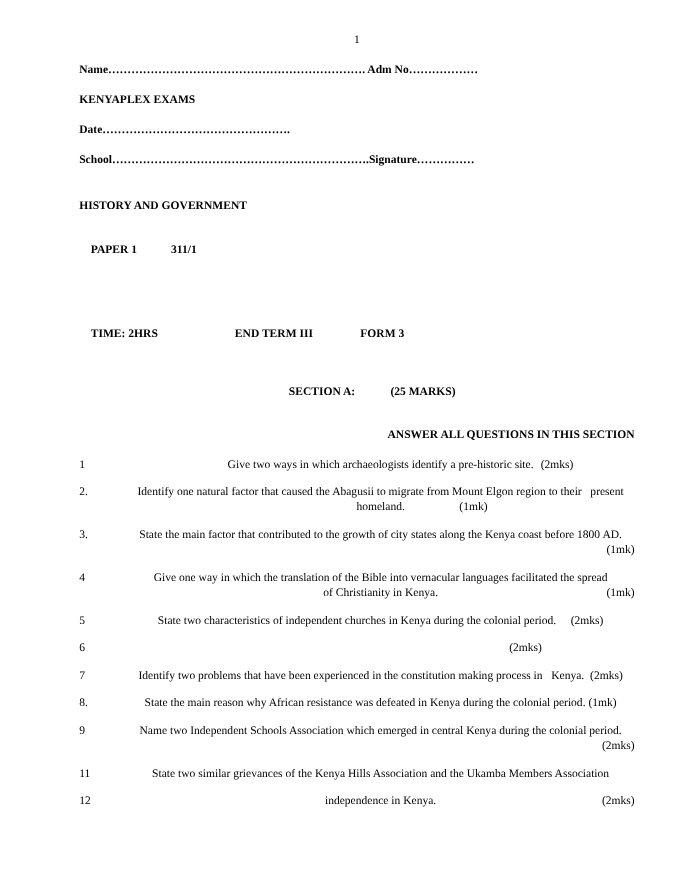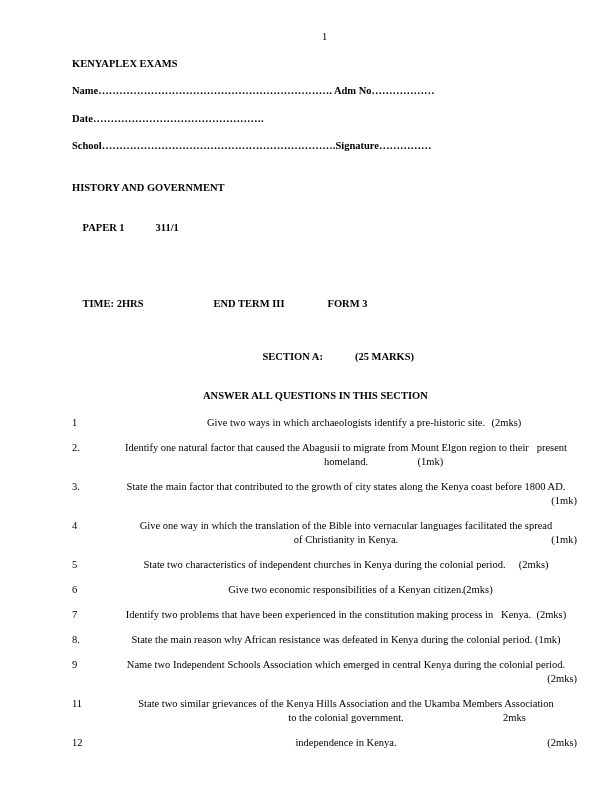--- a/index.html
+++ b/index.html
@@ -34,21 +34,21 @@
   .exam-board { margin-bottom: 13px; }
   .fill-line { margin-bottom: 13.5px; }
   .subject { margin-top: 28px; margin-bottom: 12px; }
   .paper-row { margin-bottom: 34px; }
   .paper-row .paper-label { display: inline-block; width: 73px; }
   .time-row { margin-bottom: 11px; }
   .time-row .time-cell { display: inline-block; width: 131px; }
   .time-row .term-cell { display: inline-block; width: 114px; }
   .section-row { margin-left: 180px; margin-bottom: 11px; }
   .section-row .section-marks { margin-left: 32px; }
-  .instruction { margin-left: 131px; margin-bottom: 13px; }
+  .instruction { margin-left: 131px; margin-bottom: 13px; text-align: right; }
 
   .questions { }
   .q-row {
     display: flex;
     margin-bottom: 11px;
   }
   .q-num {
     width: 43px;
     flex-shrink: 0;
     line-height: 14px;
@@ -69,23 +69,23 @@
     position: absolute;
     top: 0;
   }
 </style>
 </head>
 <body>
 
 <div class="doc">
   <div class="page-number">1</div>
 
+  <div class="hdr fill-line">Name…………………………………………………………. Adm No………………</div>
+
   <div class="hdr exam-board">KENYAPLEX EXAMS</div>
-
-  <div class="hdr fill-line">Name…………………………………………………………. Adm No………………</div>
   <div class="hdr fill-line">Date………………………………………….</div>
   <div class="hdr fill-line">School………………………………………………………….Signature……………</div>
 
   <div class="hdr subject">HISTORY AND GOVERNMENT</div>
 
   <div class="hdr paper-row">
     <span class="paper-label">PAPER 1</span><span>311/1</span>
   </div>
 
   <div class="hdr time-row">
@@ -128,21 +128,21 @@
       </div>
       <div class="q-row">
         <div class="q-num">5</div>
         <div class="q-body">
           <div class="q-line"><span class="q-text">State two characteristics of independent churches in Kenya during the colonial period.     </span><span class="q-marks">(2mks)</span></div>
         </div>
       </div>
       <div class="q-row">
         <div class="q-num">6</div>
         <div class="q-body">
-          <div class="q-line"><span class="q-text">Give two economic responsibilities of a Kenyan citizen.</span><span class="q-marks abs" style="left: 75.3%;">(2mks)</span></div>
+          <div class="q-line"><span class="q-marks abs" style="left: 75.3%;">(2mks)</span></div>
         </div>
       </div>
       <div class="q-row">
         <div class="q-num">7</div>
         <div class="q-body">
           <div class="q-line"><span class="q-text">Identify two problems that have been experienced in the constitution making process in   Kenya.  </span><span class="q-marks">(2mks)</span></div>
         </div>
       </div>
       <div class="q-row">
         <div class="q-num">8.</div>
@@ -154,21 +154,20 @@
         <div class="q-num">9</div>
         <div class="q-body">
           <div class="q-line"><span class="q-text">Name two Independent Schools Association which emerged in central Kenya during the colonial period.</span></div>
           <div class="q-line"><span class="q-text"></span><span class="q-marks abs" style="right: 0px;">(2mks)</span></div>
         </div>
       </div>
       <div class="q-row">
         <div class="q-num">11</div>
         <div class="q-body">
           <div class="q-line"><span class="q-text">State two similar grievances of the Kenya Hills Association and the Ukamba Members Association</span></div>
-          <div class="q-line"><span class="q-text">to the colonial government.</span><span class="q-marks abs" style="left: 84%;">2mks</span></div>
         </div>
       </div>
       <div class="q-row">
         <div class="q-num">12</div>
         <div class="q-body">
           <div class="q-line"><span class="q-text">independence in Kenya.</span><span class="q-marks abs" style="right: 0px;">(2mks)</span></div>
         </div>
       </div>
     </div>
 </div>

